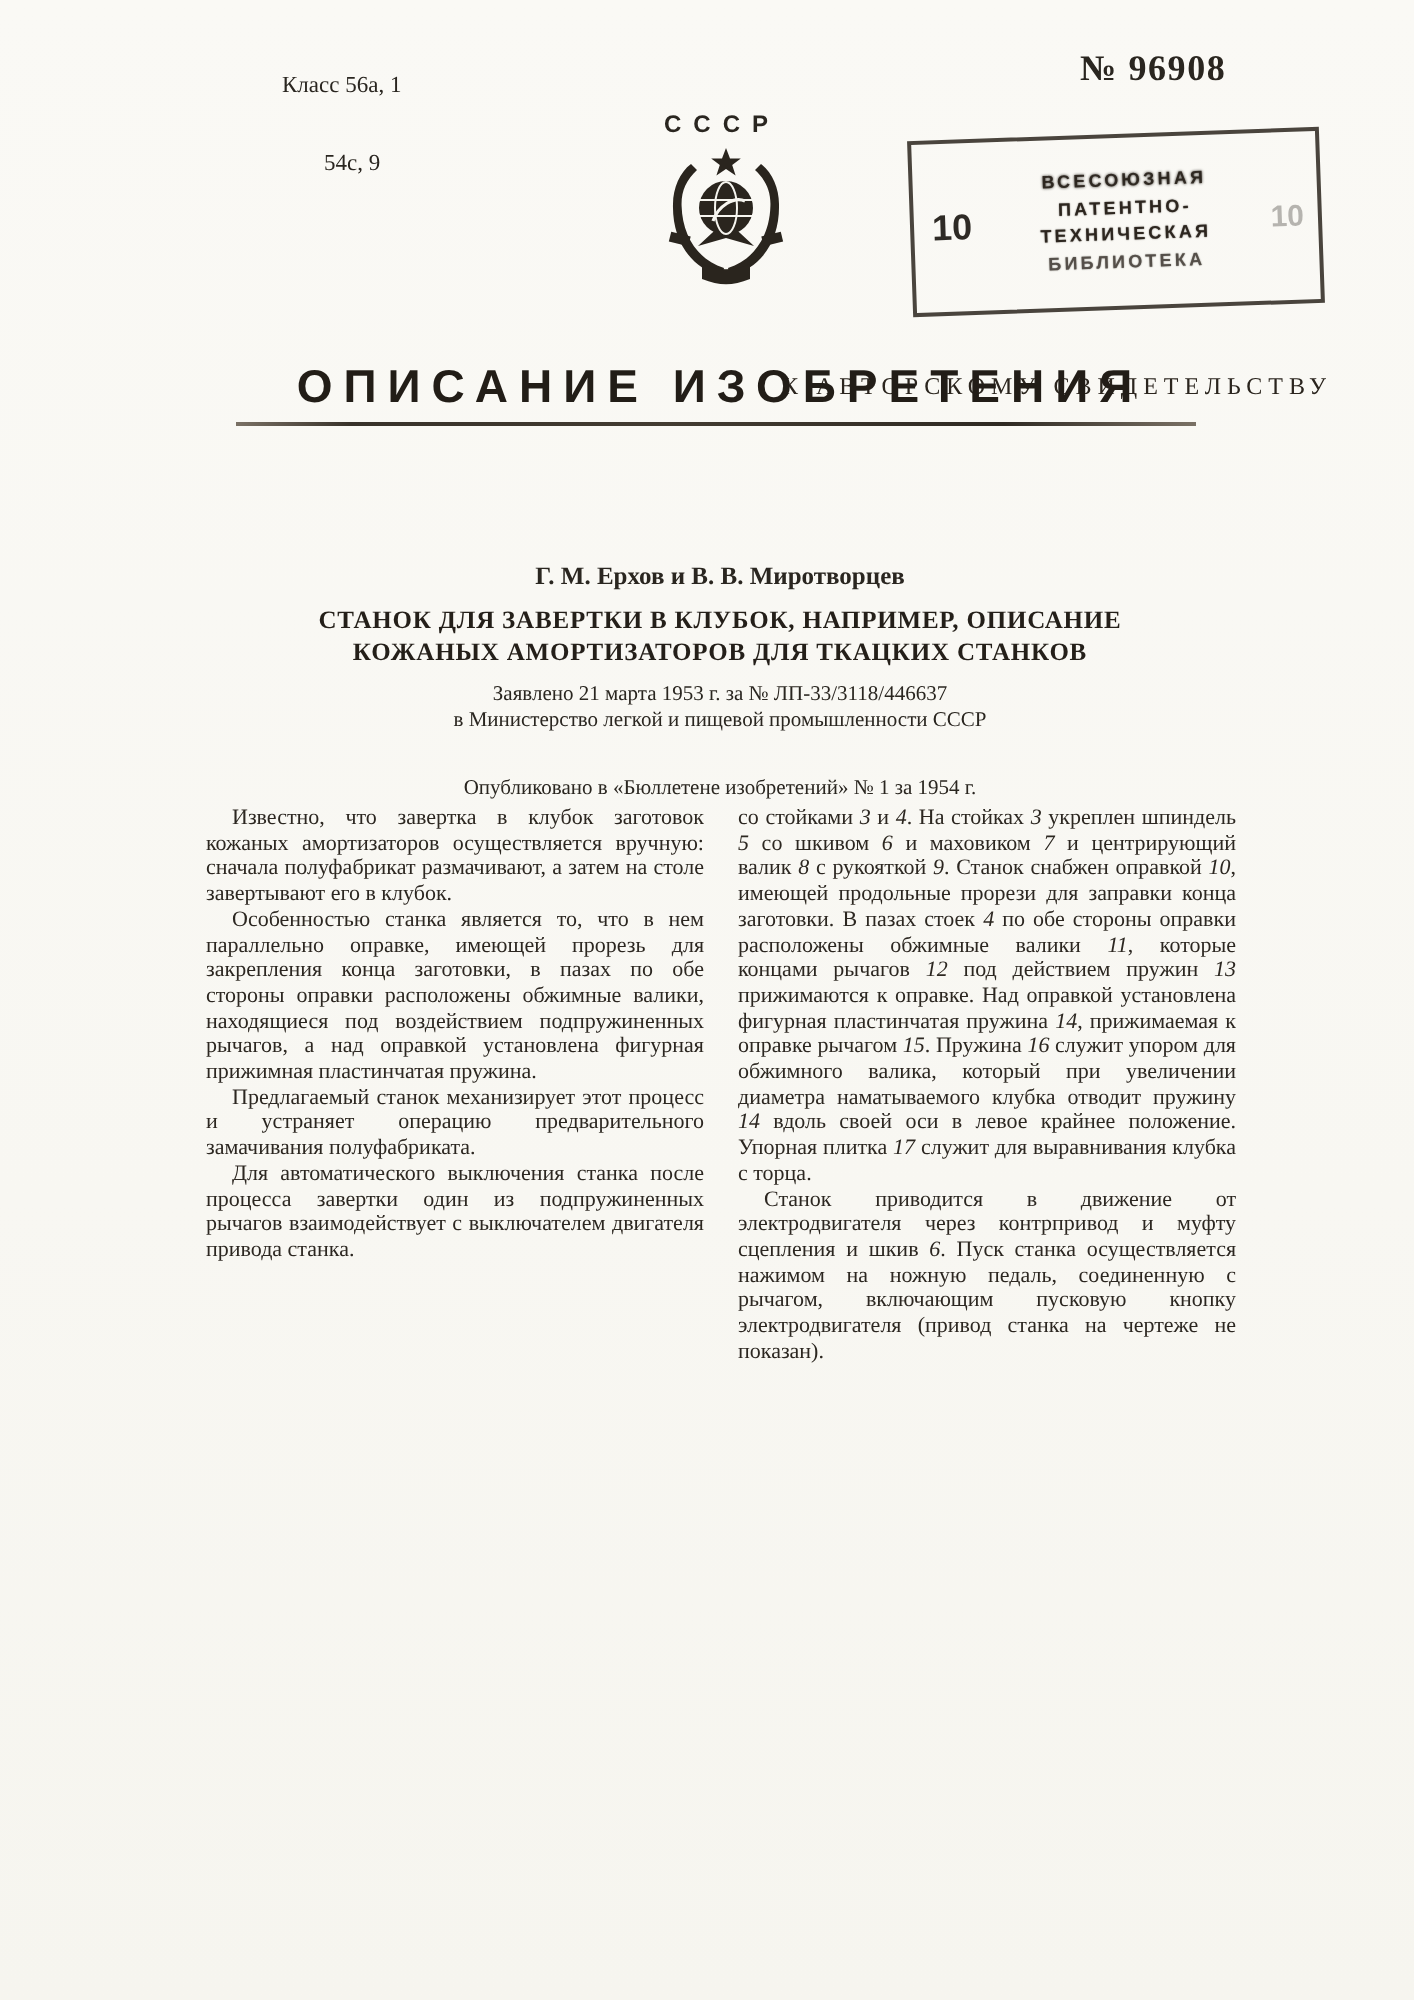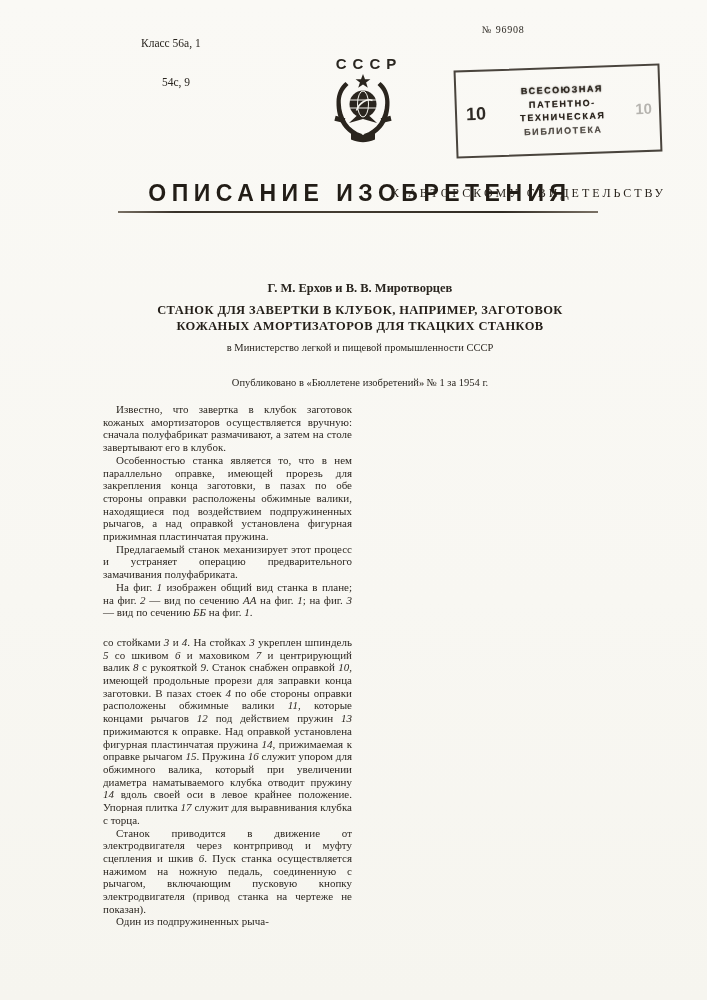--- a/index.html
+++ b/index.html
@@ -3,23 +3,23 @@
 <meta charset="utf-8">
 <style>
   html,body { margin:0; padding:0; background:#e8e6e0; }
   .page {
     position:relative; width:707px; height:1000px; margin:0 auto;
     background:linear-gradient(180deg,#faf9f5 0%, #f8f7f2 60%, #f6f5ef 100%);
     font-family:"Liberation Serif", serif; color:#2a2620; overflow:hidden;
   }
   .class-block { position:absolute; left:141px; top:11px; font-size:11.5px; line-height:13px; white-space:pre; }
   .class-line2 { padding-left:21px; }
-  .patent-number { position:absolute; left:482px; top:24px; font-size:10px; font-weight:normal; letter-spacing:0.8px; }
-  .country { position:absolute; left:326px; top:55px; width:80px; text-align:center;
-    font-family:"Liberation Sans", sans-serif; font-weight:bold; font-size:15px; letter-spacing:6px; padding-left:6px; box-sizing:border-box; }
+  .patent-number { position:absolute; left:540px; top:24px; font-size:18px; font-weight:bold; letter-spacing:0.8px; }
+  .country { position:absolute; left:326px; top:55px; width:80px; text-align:left;
+    font-family:"Liberation Sans", sans-serif; font-weight:bold; font-size:12px; letter-spacing:6px; padding-left:6px; box-sizing:border-box; }
   .emblem { position:absolute; left:332px; top:73px; }
 
   .stamp {
     position:absolute; left:455px; top:67px; width:206px; height:88px; box-sizing:border-box;
     border:2.5px solid rgba(42,36,28,0.85); transform:rotate(-2deg);
     display:flex; align-items:center; font-family:"Liberation Sans", sans-serif; z-index:3;
   }
   .stamp-num-left { font-size:18px; font-weight:bold; padding:0 4px 0 9px; color:rgba(28,24,18,0.92); }
   .stamp-lines { flex:1; text-align:center; font-size:9px; font-weight:bold; letter-spacing:1.6px;
     line-height:13.5px; color:rgba(36,30,23,0.88); text-shadow:0 0 0.7px rgba(36,30,23,0.8); }
@@ -33,21 +33,21 @@
     font-family:Liberation Serif, serif; font-size:12px; letter-spacing:3px; color:#2b251e; }
   .rule { position:absolute; left:118px; top:211px; width:480px; height:2px; border:none; margin:0;
     background:linear-gradient(90deg, #7a7165, #38322a 12%, #433c32 45%, #2f2a23 80%, #7a7165); }
 
   .authors { position:absolute; left:54px; top:281px; width:612px; text-align:center; font-weight:bold; font-size:12.5px; }
   .inv-title { position:absolute; left:54px; top:303px; width:612px; text-align:center;
     font-weight:bold; font-size:12.5px; line-height:15.5px; letter-spacing:0.4px; color:#241f19; }
   .filing { position:absolute; left:54px; top:342px; width:612px; text-align:center; font-size:10.5px; line-height:12.5px; }
   .published { margin-top:22px; }
 
-  .columns { position:absolute; left:103px; top:403px; width:515px; display:flex; gap:17px;flex-direction:column; }
+  .columns { position:absolute; left:103px; top:403px; width:515px; display:flex; gap:17px; }
   .col { width:249px; font-size:11px; line-height:12.7px; text-align:justify; color:#2c2721; }
   .col p { margin:0; text-indent:13px; }
   .col p.no-indent { text-indent:0; }
   .col i { font-style:italic; }
 </style>
 </head>
 <body>
 
 <div class="page">
 
@@ -89,36 +89,36 @@
     <div class="stamp-num-right">10</div>
   </div>
 
   <div class="doc-title">ОПИСАНИЕ ИЗОБРЕТЕНИЯ</div>
   <div class="doc-subtitle">К АВТОРСКОМУ СВИДЕТЕЛЬСТВУ</div>
   <hr class="rule">
 
   <div class="authors">Г. М. Ерхов и В. В. Миротворцев</div>
 
   <div class="inv-title">
-    <div>СТАНОК ДЛЯ ЗАВЕРТКИ В КЛУБОК, НАПРИМЕР, ЗАГОТОВОК</div>
+    <div>СТАНОК ДЛЯ ЗАВЕРТКИ В КЛУБОК, НАПРИМЕР, ОПИСАНИЕ</div>
     <div>КОЖАНЫХ АМОРТИЗАТОРОВ ДЛЯ ТКАЦКИХ СТАНКОВ</div>
   </div>
 
   <div class="filing">
+    <div>Заявлено 21 марта 1953 г. за № ЛП-33/3118/446637</div>
     <div>в Министерство легкой и пищевой промышленности СССР</div>
     <div class="published">Опубликовано в «Бюллетене изобретений» № 1 за 1954 г.</div>
   </div>
 
   <div class="columns">
     <div class="col">
       <p>Известно, что завертка в клубок заготовок кожаных амортизаторов осуществляется вручную: сначала полуфабрикат размачивают, а затем на столе завертывают его в клубок.</p>
       <p>Особенностью станка является то, что в нем параллельно оправке, имеющей прорезь для закрепления конца заготовки, в пазах по обе стороны оправки расположены обжимные валики, находящиеся под воздействием подпружиненных рычагов, а над оправкой установлена фигурная прижимная пластинчатая пружина.</p>
       <p>Предлагаемый станок механизирует этот процесс и устраняет операцию предварительного замачивания полуфабриката.</p>
-      <p>На фиг. <i>1</i> изображен общий вид станка в плане; на фиг. <i>2</i> — вид по сечению <i>АА</i> на фиг. <i>1</i>; на фиг. <i>3</i> — вид по сечению <i>ББ</i> на фиг. <i>1</i>.</p>
+      <p>Для автоматического выключения станка после процесса завертки один из подпружиненных рычагов взаимодействует с выключателем двигателя привода станка.</p>
     </div>
     <div class="col">
       <p class="no-indent">со стойками <i>3</i> и <i>4</i>. На стойках <i>3</i> укреплен шпиндель <i>5</i> со шкивом <i>6</i> и маховиком <i>7</i> и центрирующий валик <i>8</i> с рукояткой <i>9</i>. Станок снабжен оправкой <i>10</i>, имеющей продольные прорези для заправки конца заготовки. В пазах стоек <i>4</i> по обе стороны оправки расположены обжимные валики <i>11</i>, которые концами рычагов <i>12</i> под действием пружин <i>13</i> прижимаются к оправке. Над оправкой установлена фигурная пластинчатая пружина <i>14</i>, прижимаемая к оправке рычагом <i>15</i>. Пружина <i>16</i> служит упором для обжимного валика, который при увеличении диаметра наматываемого клубка отводит пружину <i>14</i> вдоль своей оси в левое крайнее положение. Упорная плитка <i>17</i> служит для выравнивания клубка с торца.</p>
       <p>Станок приводится в движение от электродвигателя через контрпривод и муфту сцепления и шкив <i>6</i>. Пуск станка осуществляется нажимом на ножную педаль, соединенную с рычагом, включающим пусковую кнопку электродвигателя (привод станка на чертеже не показан).</p>
-      <p>Один из подпружиненных рыча-</p>
     </div>
   </div>
 
 </div>
 
 </body></html>

